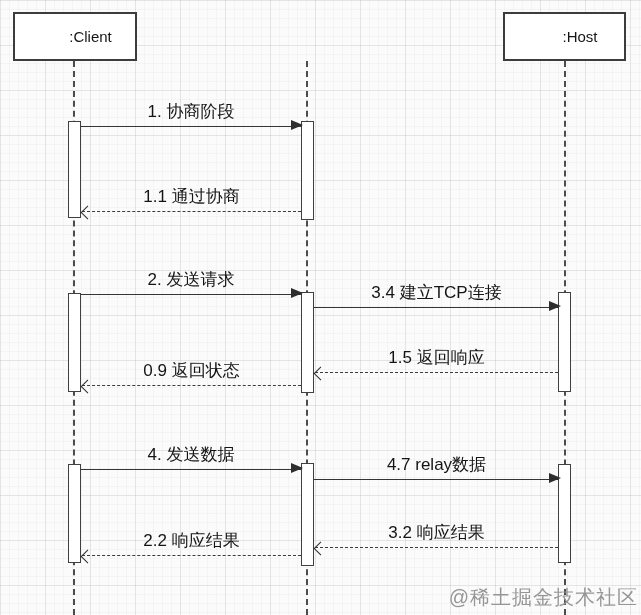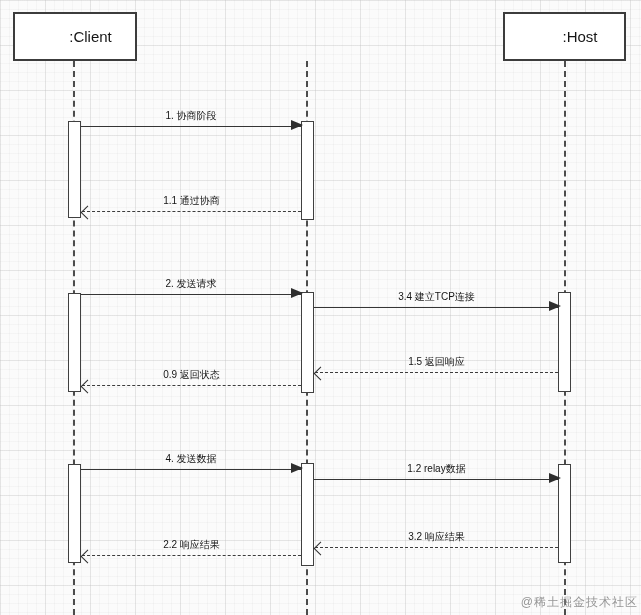--- a/index.html
+++ b/index.html
@@ -39,21 +39,21 @@
     width:13px;
     box-sizing:border-box;
     border:1.6px solid #404040;
     background:#fff;
     z-index:2;
   }
   .msg{position:absolute;z-index:4;height:0;}
   .lbl{
     position:absolute;left:0;right:0;bottom:3px;
     text-align:center;white-space:nowrap;
-    font-size:10px;color:#141414;
+    font-size:17px;color:#141414;
   }
   .line{position:relative;width:100%;height:0;}
   .line.solid{border-top:1.8px solid #353535;}
   .line.dashed{border-top:1.8px dashed #3c3c3c;}
   .ah-r{
     position:absolute;right:-2px;top:-7px;
     width:0;height:0;
     border-left:12px solid #2e2e2e;
     border-top:5.5px solid transparent;
     border-bottom:5.5px solid transparent;
@@ -61,21 +61,21 @@
   .ah-l{
     position:absolute;left:0;top:-6px;
     width:9px;height:9px;
     border-left:1.8px solid #2e2e2e;
     border-bottom:1.8px solid #2e2e2e;
     transform:rotate(45deg);
     transform-origin:35% 65%;
   }
   .watermark{
     position:absolute;right:3px;bottom:4px;
-    font-size:12px;color:#969696;
+    font-size:20px;color:#969696;
     z-index:5;letter-spacing:1px;white-space:nowrap;margin-top:36px;
   }
 </style>
 </head>
 <body>
 
 <div id="canvas">
 
   <div class="pbox" style="left:13px;top:12px;width:124px;">
     <span>:Client</span>
@@ -142,21 +142,21 @@
   </div>
 
   <div class="msg" style="left:81px;top:469px;width:220px;">
     <div class="lbl">4. 发送数据</div>
     <div class="line solid">
       <span class="ah-r"></span>
     </div>
   </div>
 
   <div class="msg" style="left:314px;top:479px;width:245px;">
-    <div class="lbl">1.2 relay数据</div>
+    <div class="lbl">4.7 relay数据</div>
     <div class="line solid">
       <span class="ah-r"></span>
     </div>
   </div>
 
   <div class="msg" style="left:315px;top:547px;width:243px;">
     <div class="lbl">3.2 响应结果</div>
     <div class="line dashed">
       <span class="ah-l"></span>
     </div>

